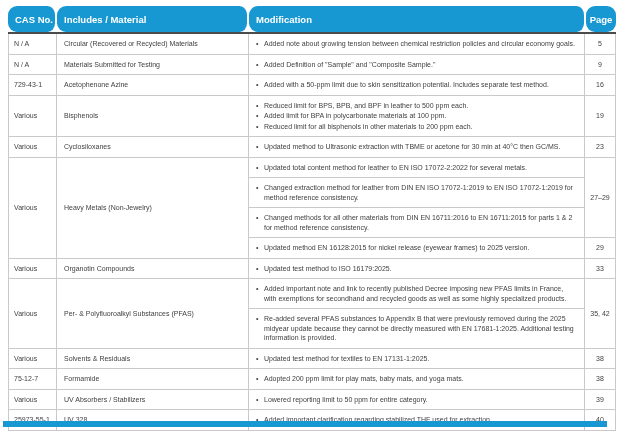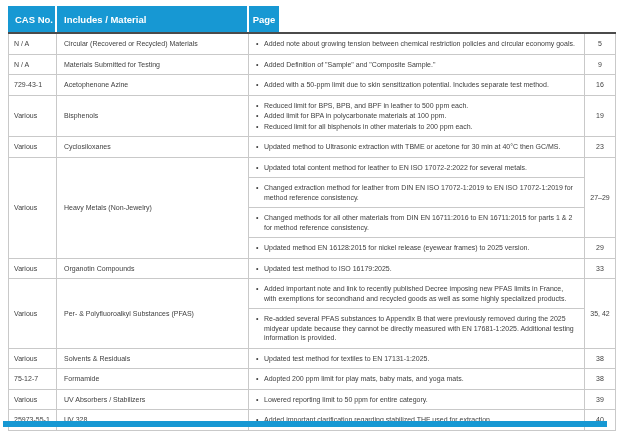--- a/index.html
+++ b/index.html
@@ -11,21 +11,21 @@
   html, body { margin:0; padding:0; background:#ffffff; }
   .page {
     position:relative; width:624px; height:431px; overflow:hidden; background:#ffffff;
     font-family:"Liberation Sans", sans-serif; color:var(--txt);
   }
   .tbl { position:absolute; left:8px; top:6px; width:608px; }
   .thead { display:flex; border-bottom:2px solid var(--hline); }
   .hcell {
     background:var(--blue); color:#ffffff; font-weight:bold; font-size:9.5px;
     height:26px; display:flex; align-items:center; padding:0 2px 0 7px;
-    box-sizing:border-box; border-right:2px solid #ffffff; white-space:nowrap;
+    box-sizing:border-box; border-right:2px solid #ffffff; white-space:nowrap;border-radius:9px;
   }
   .h0 { width:49px; }
   .h1 { width:192px; }
   .h2 { flex:1; }
   .h3 { width:30px; border-right:none; justify-content:center; padding:0; }
   .tbody { border-left:1px solid var(--bdr); border-right:1px solid var(--bdr); }
   .trow { display:grid; grid-template-columns:48px 192px 1fr 30px; border-bottom:1px solid var(--bdr); }
   .cell { box-sizing:border-box; font-size:7px; line-height:9.5px; }
   .c-cas { grid-column:1; border-right:1px solid var(--bdr); display:flex; align-items:center; padding:5px 2px 5px 5px; }
   .c-sub { grid-column:2; border-right:1px solid var(--bdr); display:flex; align-items:center; padding:5px 4px 5px 7px; }
@@ -39,20 +39,21 @@
   .accent-bar { position:absolute; left:3px; bottom:4px; width:604px; height:6px; background:var(--blue); }
 </style>
 </head>
 <body>
 
 <div class="page">
   <div class="tbl">
     <div class="thead">
         <div class="hcell h0">CAS No.</div>
         <div class="hcell h1">Includes / Material</div>
+        <div class="hcell h2">Modification</div>
         <div class="hcell h3">Page</div>
       </div>
     <div class="tbody">
         <div class="trow">
           <div class="cell c-cas" style="grid-row: 1 / span 1;">N / A</div>
           <div class="cell c-sub" style="grid-row: 1 / span 1;">Circular (Recovered or Recycled) Materials</div>
           <div class="cell c-mod" style="grid-row: 1;">
             <div class="bullet">
               <span class="dot">•</span>
               <span class="txt">Added note about growing tension between chemical restriction policies and circular economy goals.</span>

